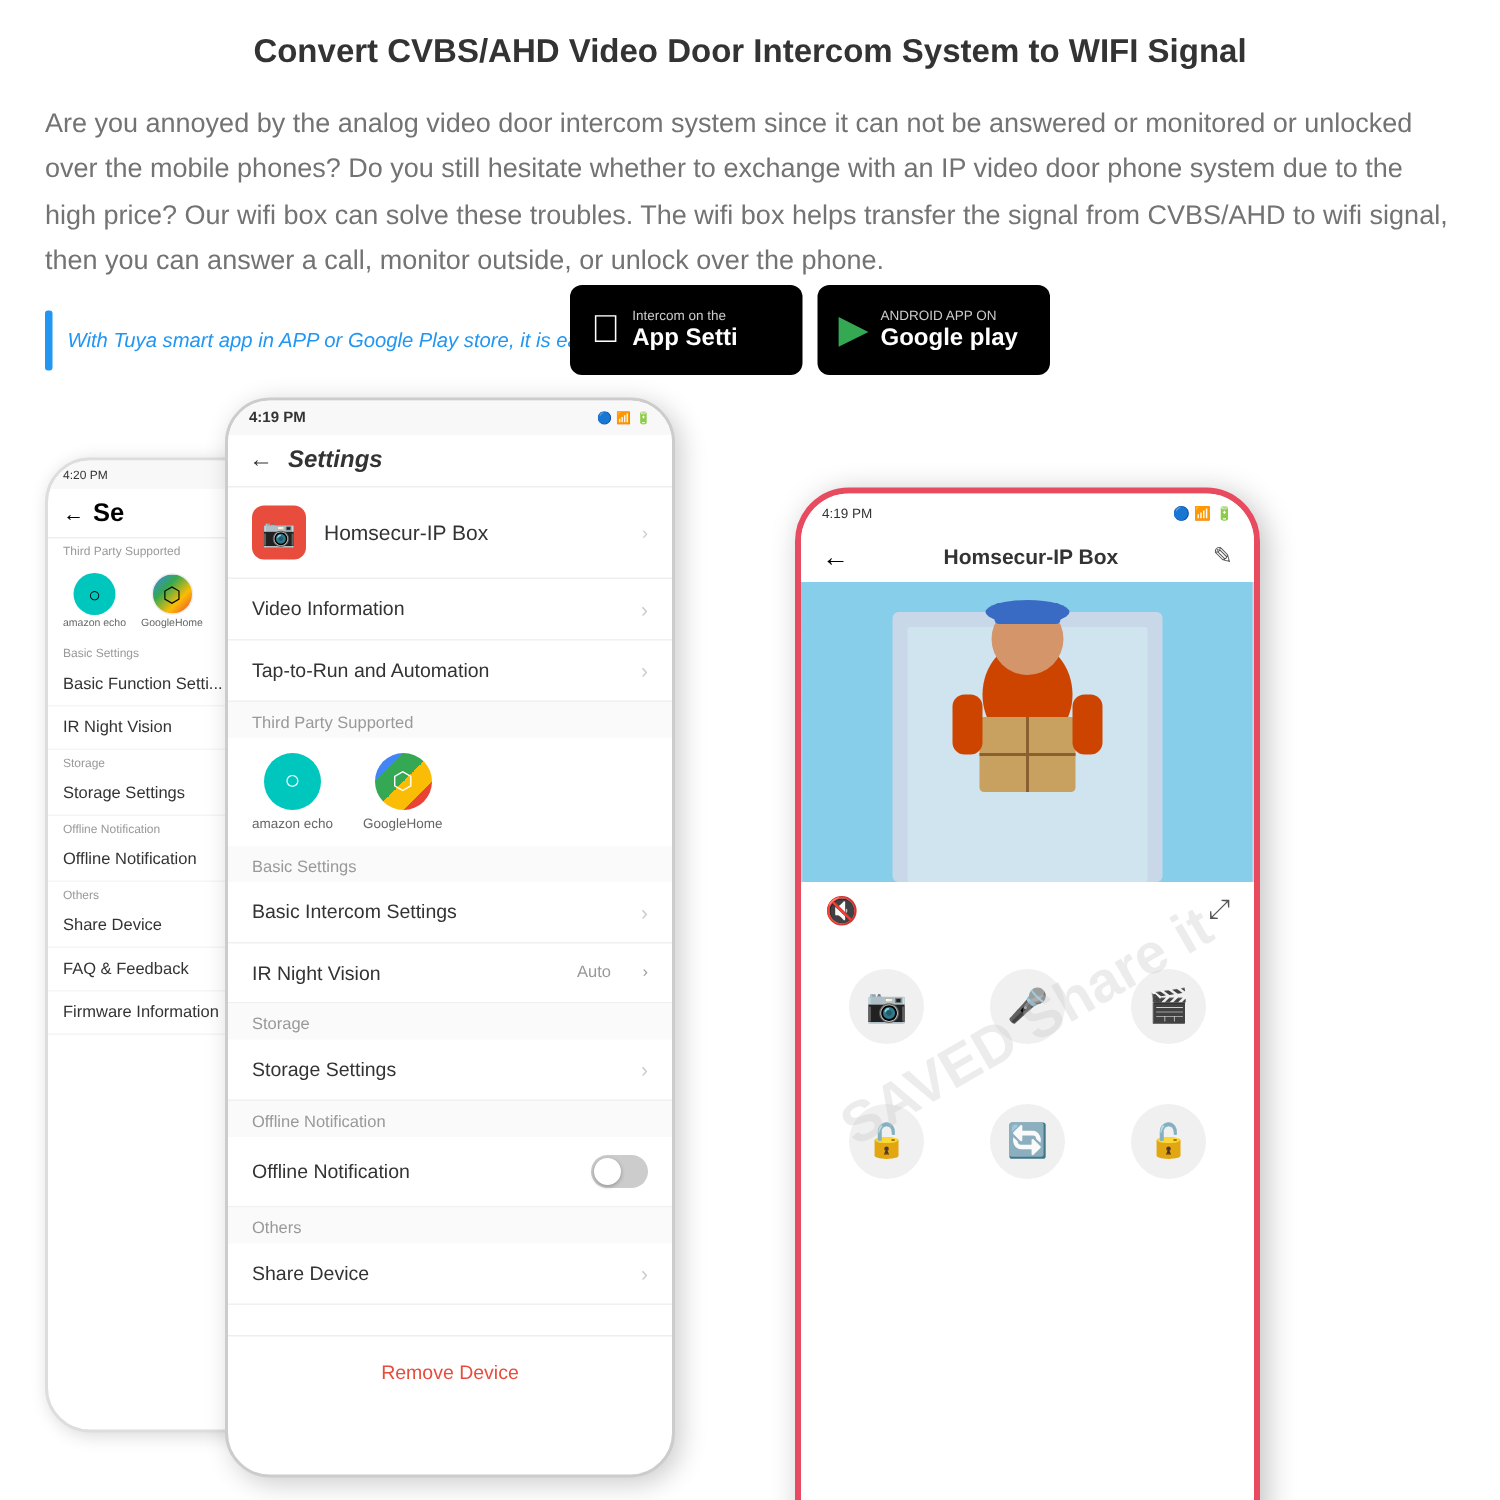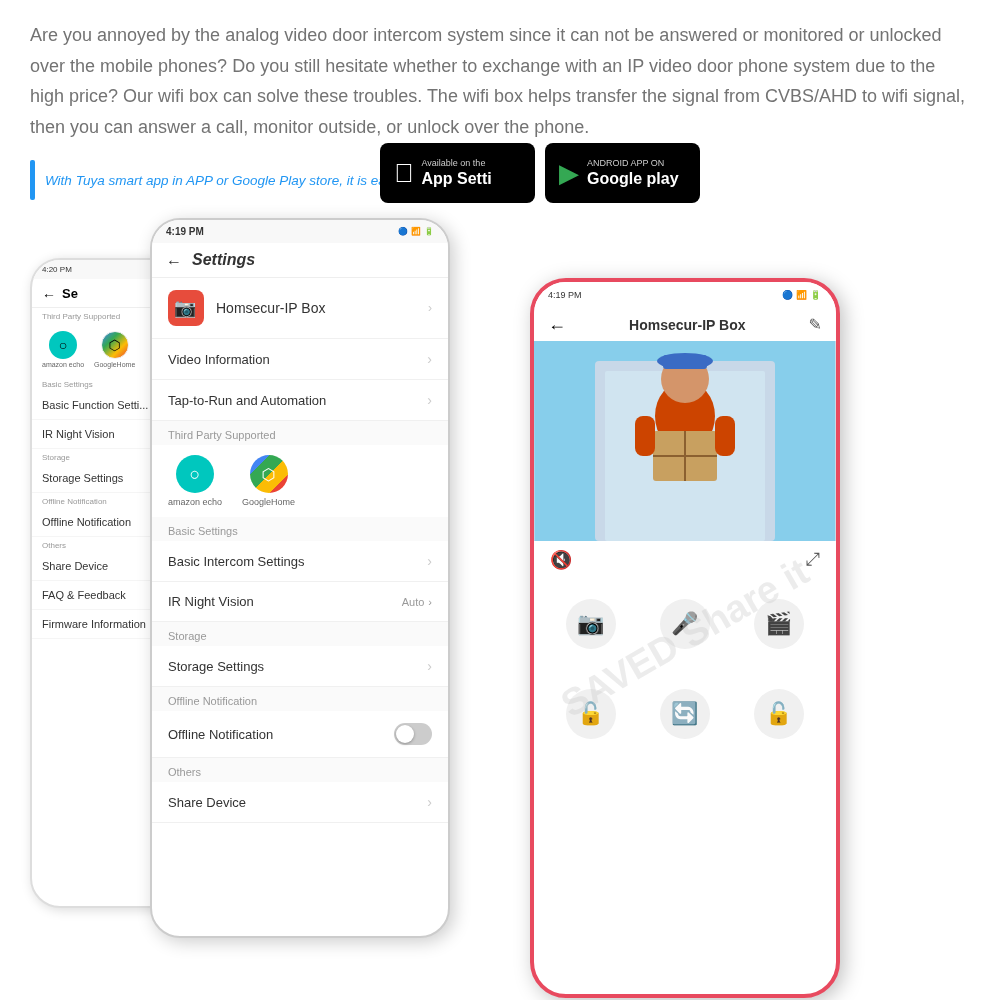--- a/index.html
+++ b/index.html
@@ -167,21 +167,21 @@
     .google-icon { background: #fff; border: 1px solid #eee; }
     .third-party-label { font-size: 9px; color: #666; }
     .basic-item {
       display: flex;
       align-items: center;
       justify-content: space-between;
       padding: 12px 16px;
       border-bottom: 1px solid #f0f0f0;
     }
     .basic-item-text { font-size: 13px; color: #333; }
-    .basic-item-right { display: flex; align-items: flex-start; gap: 4px; color: #999; font-size: 11px; }
+    .basic-item-right { display: flex; align-items: flex-start; gap: 21px; color: #999; font-size: 11px; }
     .toggle {
       width: 38px; height: 22px;
       border-radius: 11px;
       background: #ccc;
       position: relative;
     }
     .toggle.off { background: #ccc; }
     .toggle-knob {
       width: 18px; height: 18px;
       background: #fff;
@@ -294,59 +294,60 @@
     .back-third-party { display: flex; gap: 10px; padding: 8px 10px; align-items: center; }
     .back-tp-item { display: flex; flex-direction: column; align-items: center; gap: 2px; }
     .back-tp-icon { width: 28px; height: 28px; border-radius: 50%; display: flex; align-items: center; justify-content: center; font-size: 14px; }
     .back-tp-label { font-size: 7px; color: #666; }
   </style>
 </head>
 <body>
 
 <div class="page-wrapper">
 
+  <h1 class="main-title">Convert CVBS/AHD Video Door Intercom System to WIFI Signal</h1>
 
   <p class="description">Are you annoyed by the analog video door intercom system since it can not be answered or monitored or unlocked over the mobile phones? Do you still hesitate whether to exchange with an IP video door phone system due to the high price? Our wifi box can solve these troubles. The wifi box helps transfer the signal from CVBS/AHD to wifi signal, then you can answer a call, monitor outside, or unlock over the phone.</p>
 
   <div class="highlight-bar">
     <div class="blue-bar"></div>
     <span class="highlight-text">With Tuya smart app in APP or Google Play store, it is easy to operate.</span>
   </div>
 
   <div style="position: relative; display: flex; align-items: flex-start; gap: 0;">
 
     <div class="phones-left">
 
       <div style="position: absolute; top: -75px; left: 350px; display: flex; gap: 10px; z-index: 5;">
 
         <div class="app-store-btn">
           <span class="btn-icon" style="font-size:26px;"></span>
           <div>
-            <div class="btn-text-small">Available on the</div>
+            <div class="btn-text-small">Intercom on the</div>
             <div class="btn-text-large">App Setti</div>
           </div>
         </div>
 
         <div class="app-store-btn">
           <span class="btn-icon" style="font-size:26px; color: #34A853;">▶</span>
           <div>
             <div class="btn-text-small">ANDROID APP ON</div>
             <div class="btn-text-large">Google play</div>
           </div>
         </div>
       </div>
 
       <div class="phone-back">
         <div class="back-phone-status">
           <span>4:20 PM</span>
           <span>📶</span>
         </div>
         <div class="back-phone-header">
           <span style="font-size:14px; margin-right:6px;">←</span>
-          <span style="font-size:13px; font-weight:bold;">Se</span>
+          <span style="font-size:17px; font-weight:bold;">Se</span>
         </div>
         <div class="back-small-label">Third Party Supported</div>
         <div class="back-third-party">
           <div class="back-tp-item">
             <div class="back-tp-icon amazon-icon">○</div>
             <span class="back-tp-label">amazon echo</span>
           </div>
           <div class="back-tp-item">
             <div class="back-tp-icon google-icon" style="background:linear-gradient(135deg,#4285F4,#34A853,#FBBC05,#EA4335);">⬡</div>
             <span class="back-tp-label">GoogleHome</span>
@@ -435,20 +436,21 @@
             <div class="toggle-knob"></div>
           </div>
         </div>
 
         <div class="section-label">Others</div>
         <div class="basic-item">
           <span class="basic-item-text">Share Device</span>
           <span style="color:#ccc; font-size:14px;">›</span>
         </div>
 
+        <div class="remove-device-btn" style="margin-top: 20px;">Remove Device</div>
       </div>
     </div>
 
     <div class="phone-right" style="position: relative; margin-top: 60px;">
 
       <div class="watermark">SAVED
 Share it</div>
 
       <div class="camera-status-bar">
         <span>4:19 PM</span>

